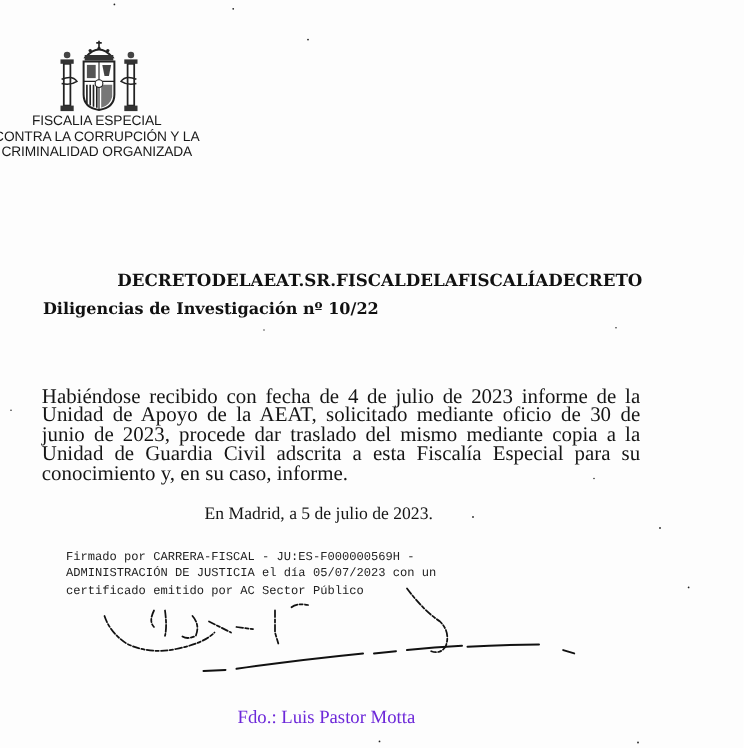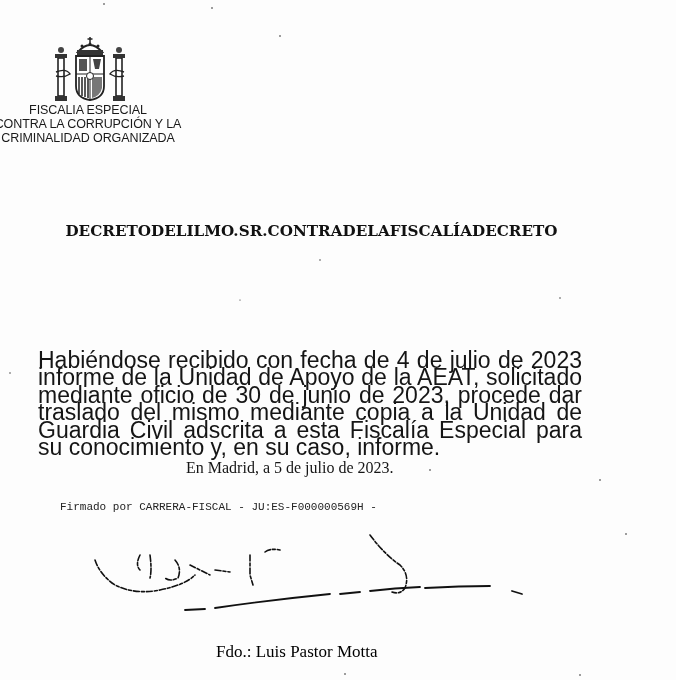--- a/index.html
+++ b/index.html
@@ -50,45 +50,46 @@
       top: 222px;
       width: 545px;
       font-family: "DejaVu Serif", serif;
       font-weight: bold;
       font-size: 15.2px;
       line-height: 18px;
       color: #111;
     }
     .title .l1 {
       display: flex;
-      justify-content: center;
+      justify-content: flex-end;
       white-space: nowrap;
       word-spacing: 3px;
+      margin-top: 24px;
     }
     .title .l2 { white-space: nowrap; }
 
     .subtitle {
       position: absolute;
       left: 39px;
       top: 272px;
       font-family: "DejaVu Serif", serif;
       font-weight: bold;
       font-size: 14.6px;
       color: #111;
       white-space: nowrap;
     }
 
     
     .body-text {
       position: absolute;
       left: 38px;
       top: 352px;
       width: 544px;
-      font-family: Liberation Sans, sans-serif;
-      font-size: 23px;
+      font-family: Liberation Serif, serif;
+      font-size: 19px;
       line-height: 17.4px;
       text-align: justify;
       color: #151515;
     }
 
     .place-date {
       position: absolute;
       left: 186px;
       top: 459px;
       font-family: "Liberation Serif", serif;
@@ -117,21 +118,21 @@
       height: 680px;
       pointer-events: none;
     }
 
     .signer {
       position: absolute;
       left: 216px;
       top: 642px;
       font-family: "Liberation Serif", serif;
       font-size: 17px;
-      color: #000000;
+      color: #6d28d9;
       white-space: nowrap;
     }
   </style>
 </head>
 <body>
 
 <div class="page">
 
   <svg class="crest" viewBox="0 0 76 68">
 
@@ -170,36 +171,37 @@
   <div class="institution">
     <div>FISCALIA ESPECIAL</div>
     <div>CONTRA LA CORRUPCIÓN Y LA</div>
     <div>CRIMINALIDAD ORGANIZADA</div>
   </div>
 
   <div class="title">
     <div class="l1">
       <span>DECRETO</span>
       <span>DEL</span>
-      <span>ILMO.</span>
+      <span>AEAT.</span>
       <span>SR.</span>
-      <span>CONTRA</span>
+      <span>FISCAL</span>
       <span>DE</span>
       <span>LA</span>
       <span>FISCALÍA</span>
       <span>DECRETO</span>
     </div>
   </div>
 
+  <div class="subtitle">Diligencias de Investigación nº 10/22</div>
 
   <div class="body-text">Habiéndose recibido con fecha de 4 de julio de 2023 informe de la Unidad de Apoyo de la AEAT, solicitado mediante oficio de 30 de junio de 2023, procede dar traslado del mismo mediante copia a la Unidad de Guardia Civil adscrita a esta Fiscalía Especial para su conocimiento y, en su caso, informe.</div>
 
   <div class="place-date">En Madrid, a 5 de julio de 2023.</div>
 
-  <div class="sig-block"><div>Firmado por CARRERA-FISCAL - JU:ES-F000000569H -</div></div>
+  <div class="sig-block"><div>Firmado por CARRERA-FISCAL - JU:ES-F000000569H -</div><div>ADMINISTRACIÓN DE JUSTICIA el día 05/07/2023 con un</div><div>certificado emitido por AC Sector Público</div></div>
 
   <svg class="scribble" viewBox="0 0 676 680">
     <g fill="none" stroke="#111" stroke-width="1.6" stroke-linecap="round" stroke-dasharray="6 2 3 2">
       <path d="M95 560 Q100 575 115 585 Q135 595 160 590 Q185 585 195 575"></path>
       <path d="M140 555 Q135 565 140 570"></path>
       <path d="M150 555 Q152 570 150 578"></path>
       <path d="M175 560 Q182 568 178 578 Q170 582 165 578"></path>
       <path d="M190 565 Q200 570 210 575"></path>
       <path d="M215 570 L230 572"></path>
       <path d="M250 555 L250 575 L253 585"></path>

